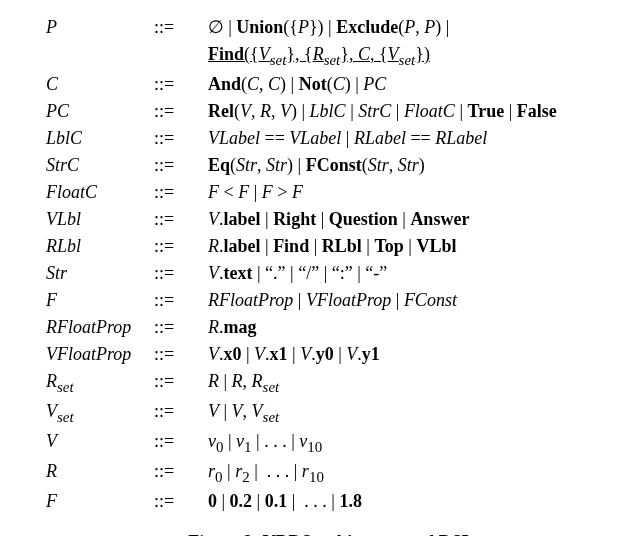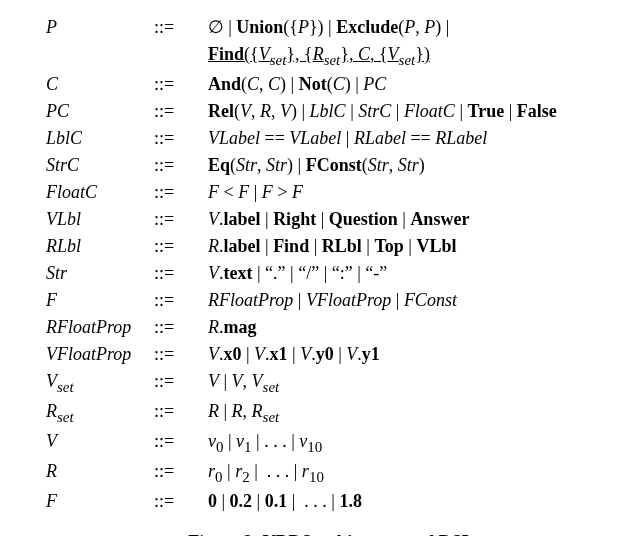--- a/index.html
+++ b/index.html
@@ -115,28 +115,28 @@
           <td class="nt">RFloatProp</td>
           <td class="op">::=</td>
           <td class="rhs"><i>R</i>.<b>mag</b></td>
         </tr>
         <tr>
           <td class="nt">VFloatProp</td>
           <td class="op">::=</td>
           <td class="rhs"><i>V</i>.<b>x0</b> | <i>V</i>.<b>x1</b> | <i>V</i>.<b>y0</b> | <i>V</i>.<b>y1</b></td>
         </tr>
         <tr>
+          <td class="nt">R<sub>set</sub></td>
+          <td class="op">::=</td>
+          <td class="rhs"><i>R</i> | <i>R</i>, <i>R<sub>set</sub></i></td>
+        </tr>
+        <tr>
           <td class="nt">V<sub>set</sub></td>
           <td class="op">::=</td>
           <td class="rhs"><i>V</i> | <i>V</i>, <i>V<sub>set</sub></i></td>
-        </tr>
-        <tr>
-          <td class="nt">R<sub>set</sub></td>
-          <td class="op">::=</td>
-          <td class="rhs"><i>R</i> | <i>R</i>, <i>R<sub>set</sub></i></td>
         </tr>
         <tr>
           <td class="nt">V</td>
           <td class="op">::=</td>
           <td class="rhs"><i>v</i><sub>0</sub> | <i>v</i><sub>1</sub> | . . . | <i>v</i><sub>10</sub></td>
         </tr>
         <tr>
           <td class="nt">R</td>
           <td class="op">::=</td>
           <td class="rhs"><i>r</i><sub>0</sub> | <i>r</i><sub>2</sub> |&nbsp;&nbsp;. . . | <i>r</i><sub>10</sub></td>

